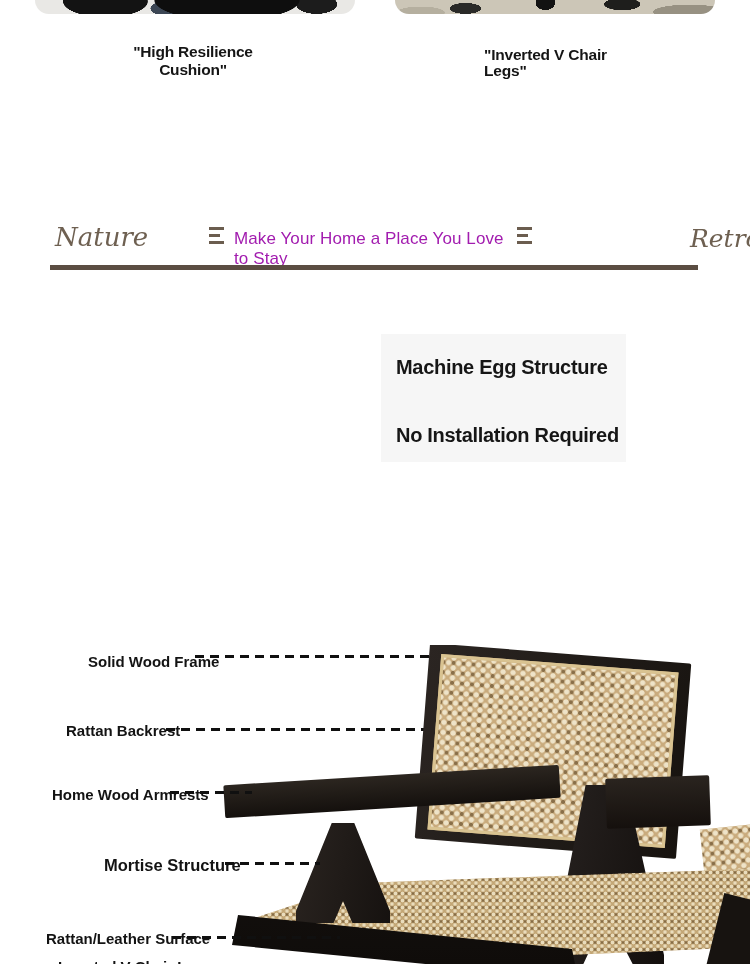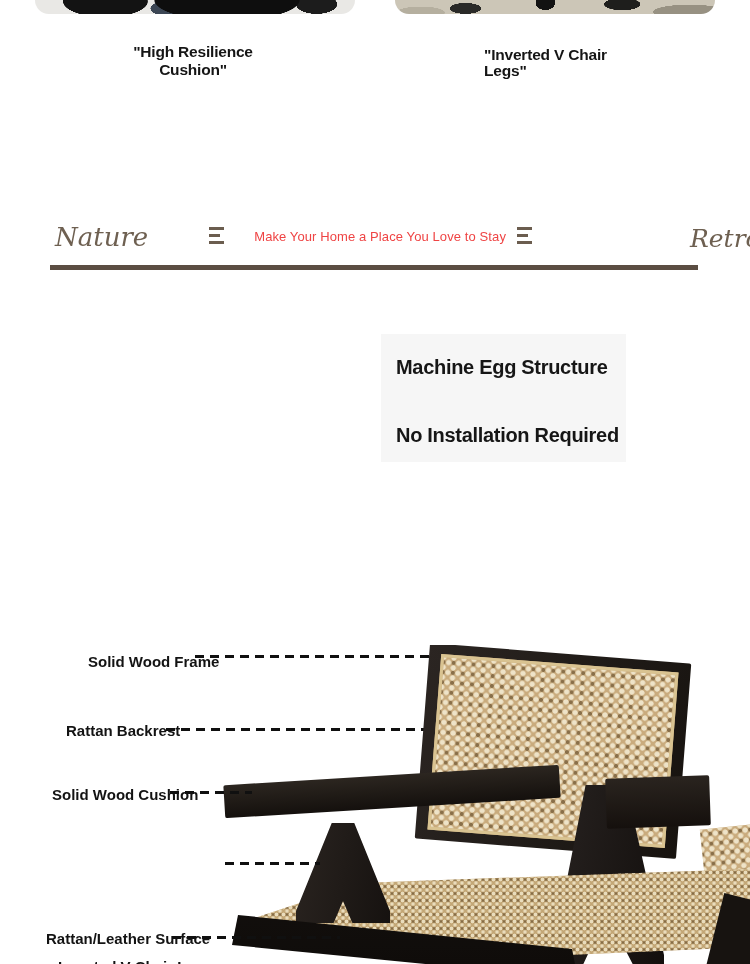--- a/index.html
+++ b/index.html
@@ -24,22 +24,22 @@
 
   .caption-box{position:absolute;background:#ffffff;display:flex;align-items:center;
     font-size:15.5px;font-weight:700;color:#151515;letter-spacing:-0.2px;}
   .caption-left{left:98px;top:42px;width:190px;height:38px;justify-content:center;text-align:center;}
   .caption-right{left:484px;top:44px;width:148px;min-height:38px;line-height:1.05;text-align:left;}
 
   
   .script{position:absolute;font-family:"DejaVu Serif",serif;font-style:italic;color:#6e6051;}
   .brand-left{left:55px;top:222px;font-size:26px;text-align:center;}
   .brand-right{left:642px;top:224px;font-size:25px;margin-left:48px;}
-  .tagline{position:absolute;left:234px;top:229px;width:272px;text-align:right;
-           font-size:13px;font-weight:500;color:#ef4444;letter-spacing:0.1px;}
+  .tagline{position:absolute;left:234px;top:229px;width:272px;text-align:left;
+           font-size:17px;font-weight:500;color:#a21caf;letter-spacing:0.1px;}
   .tri-bar{position:absolute;width:15px;height:18px;}
   .tri-bar span{position:absolute;left:0;height:3px;background:#6b5d4f;}
   .tri-bar .b1{top:0;width:15px;}
   .tri-bar .b2{top:7px;width:11px;}
   .tri-bar .b3{top:14px;width:15px;}
   .icon1{left:209px;top:227px;}
   .icon2{left:517px;top:227px;}
   .rule{position:absolute;left:50px;top:265px;width:648px;height:5px;background:#5b4d42;}
 
   
@@ -140,23 +140,24 @@
     <div class="seat-edge"></div>
     <div class="arm-left"></div>
   </div>
 
   <div class="callout" style="left:85px;top:652px;">Solid Wood Frame</div>
   <div class="dash" style="left:195px;top:655px;width:260px;"></div>
 
   <div class="callout" style="left:63px;top:721px;">Rattan Backrest</div>
   <div class="dash" style="left:166px;top:728px;width:332px;"></div>
 
-  <div class="callout" style="left:49px;top:785px;">Solid Wood Cushion</div>
+  <div class="callout" style="left:49px;top:785px;">Home Wood Armrests</div>
   <div class="dash" style="left:170px;top:791px;width:82px;z-index:10;"></div>
 
+  <div class="callout bold" style="left:101px;top:855px;">Mortise Structure</div>
   <div class="dash" style="left:225px;top:862px;width:95px;z-index:10;"></div>
 
   <div class="callout" style="left:43px;top:929px;">Rattan/Leather Surface</div>
   <div class="dash" style="left:172px;top:936px;width:168px;z-index:10;"></div>
 
   <div class="callout" style="left:55px;top:957px;">Inverted V Chair Legs</div>
 
 </div>
 
 </body></html>

